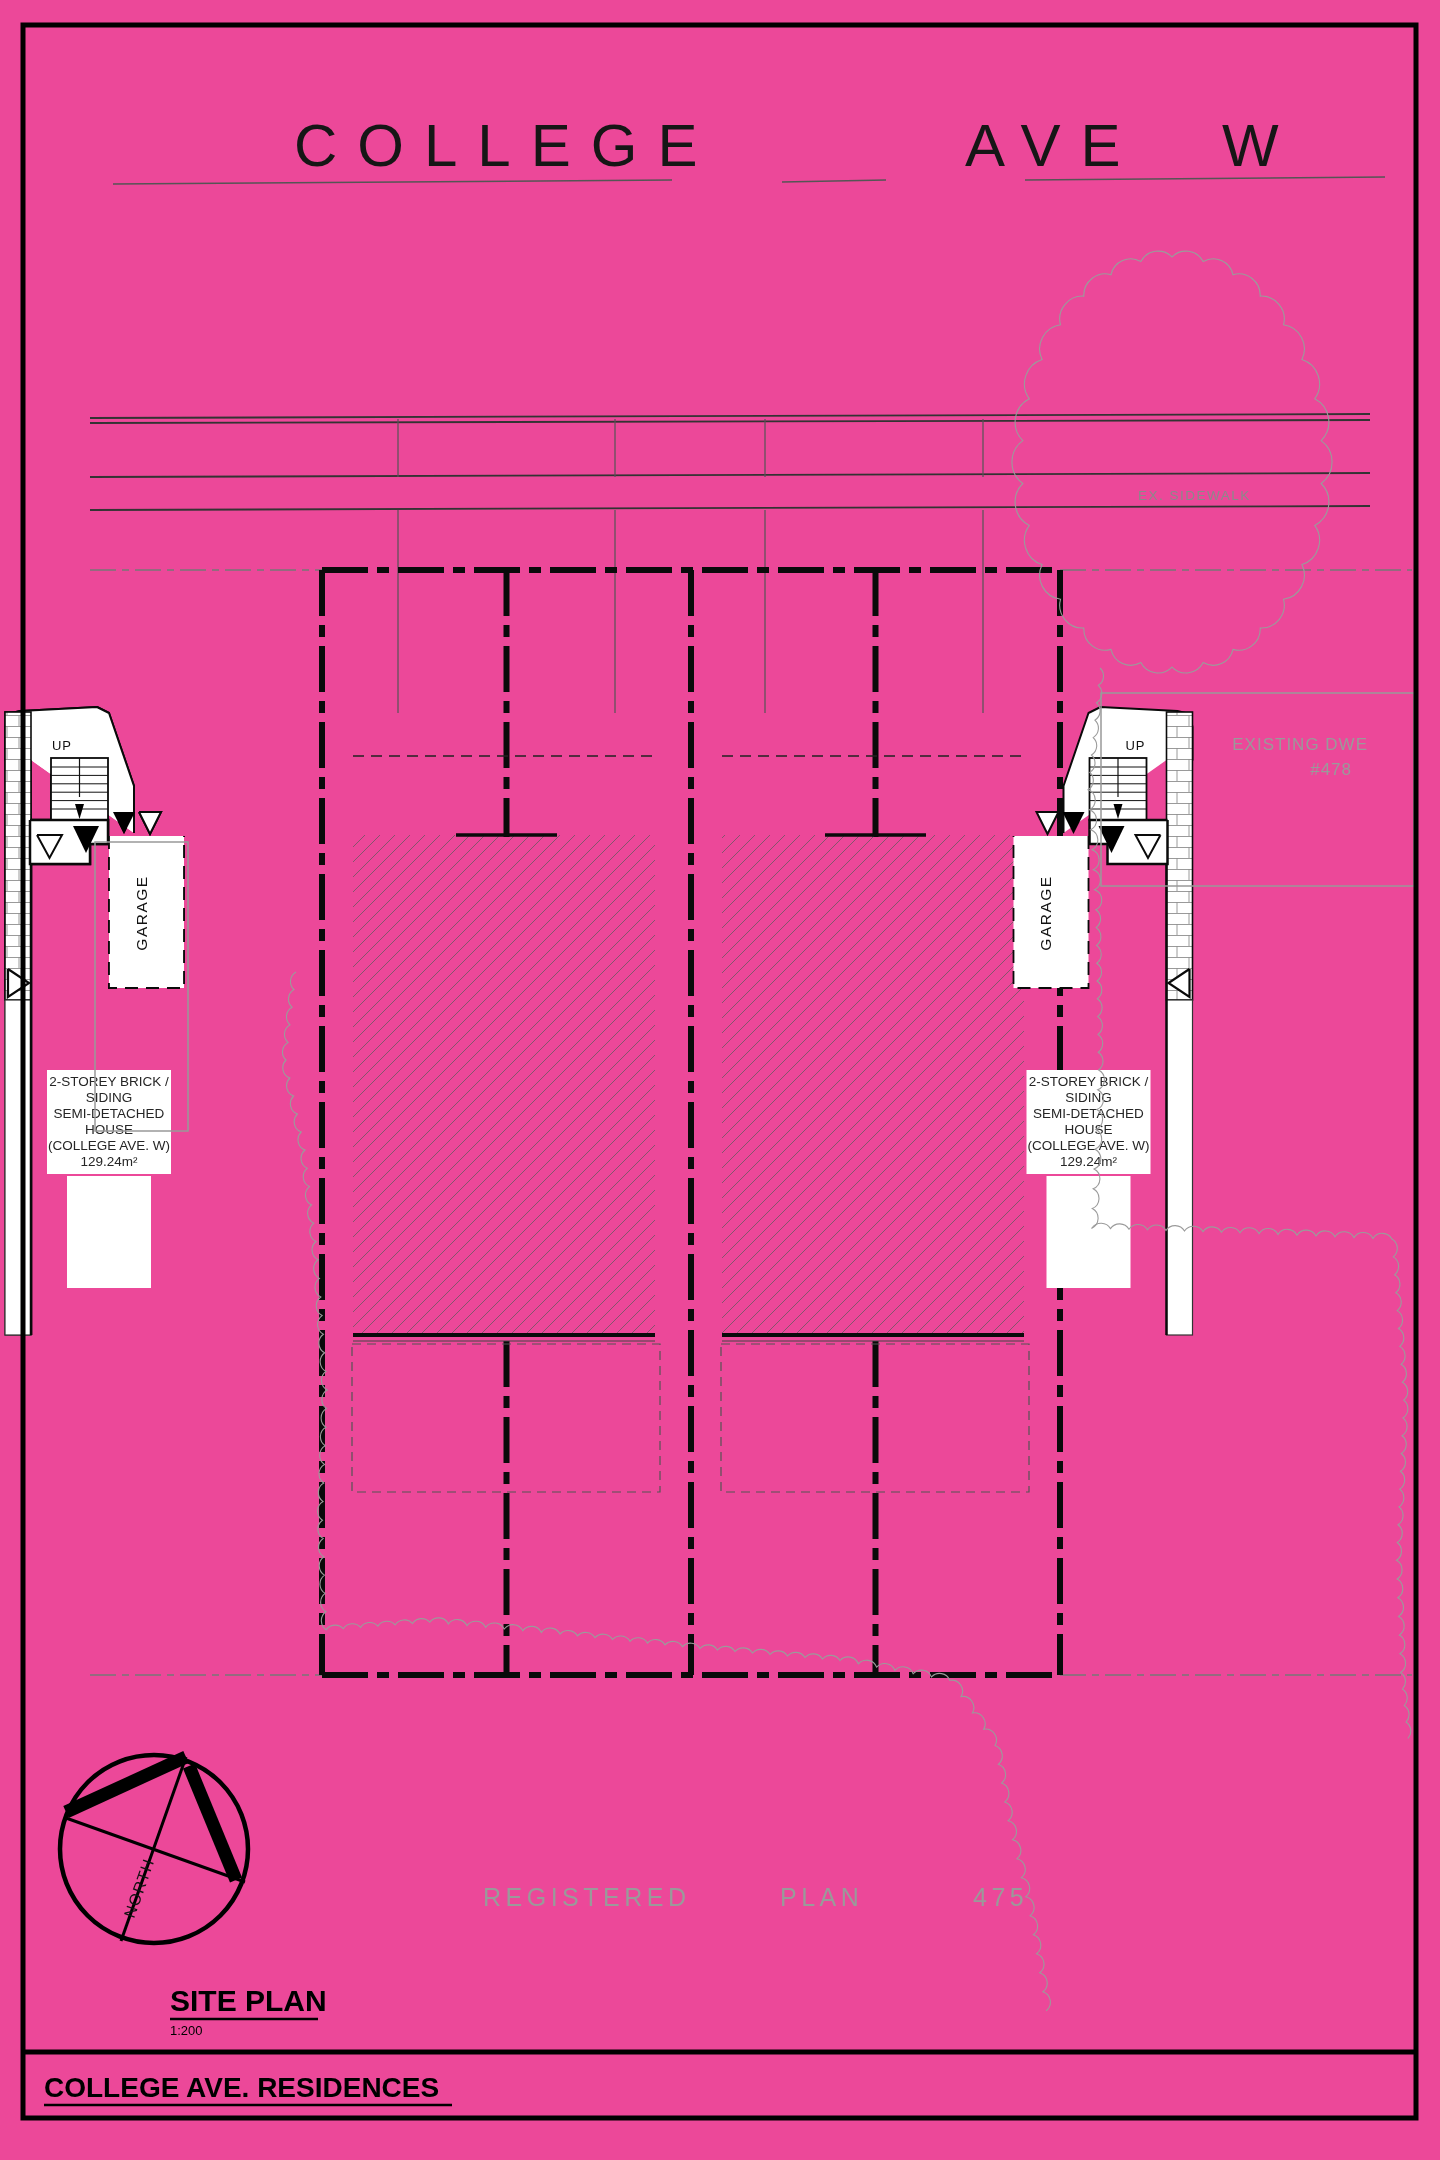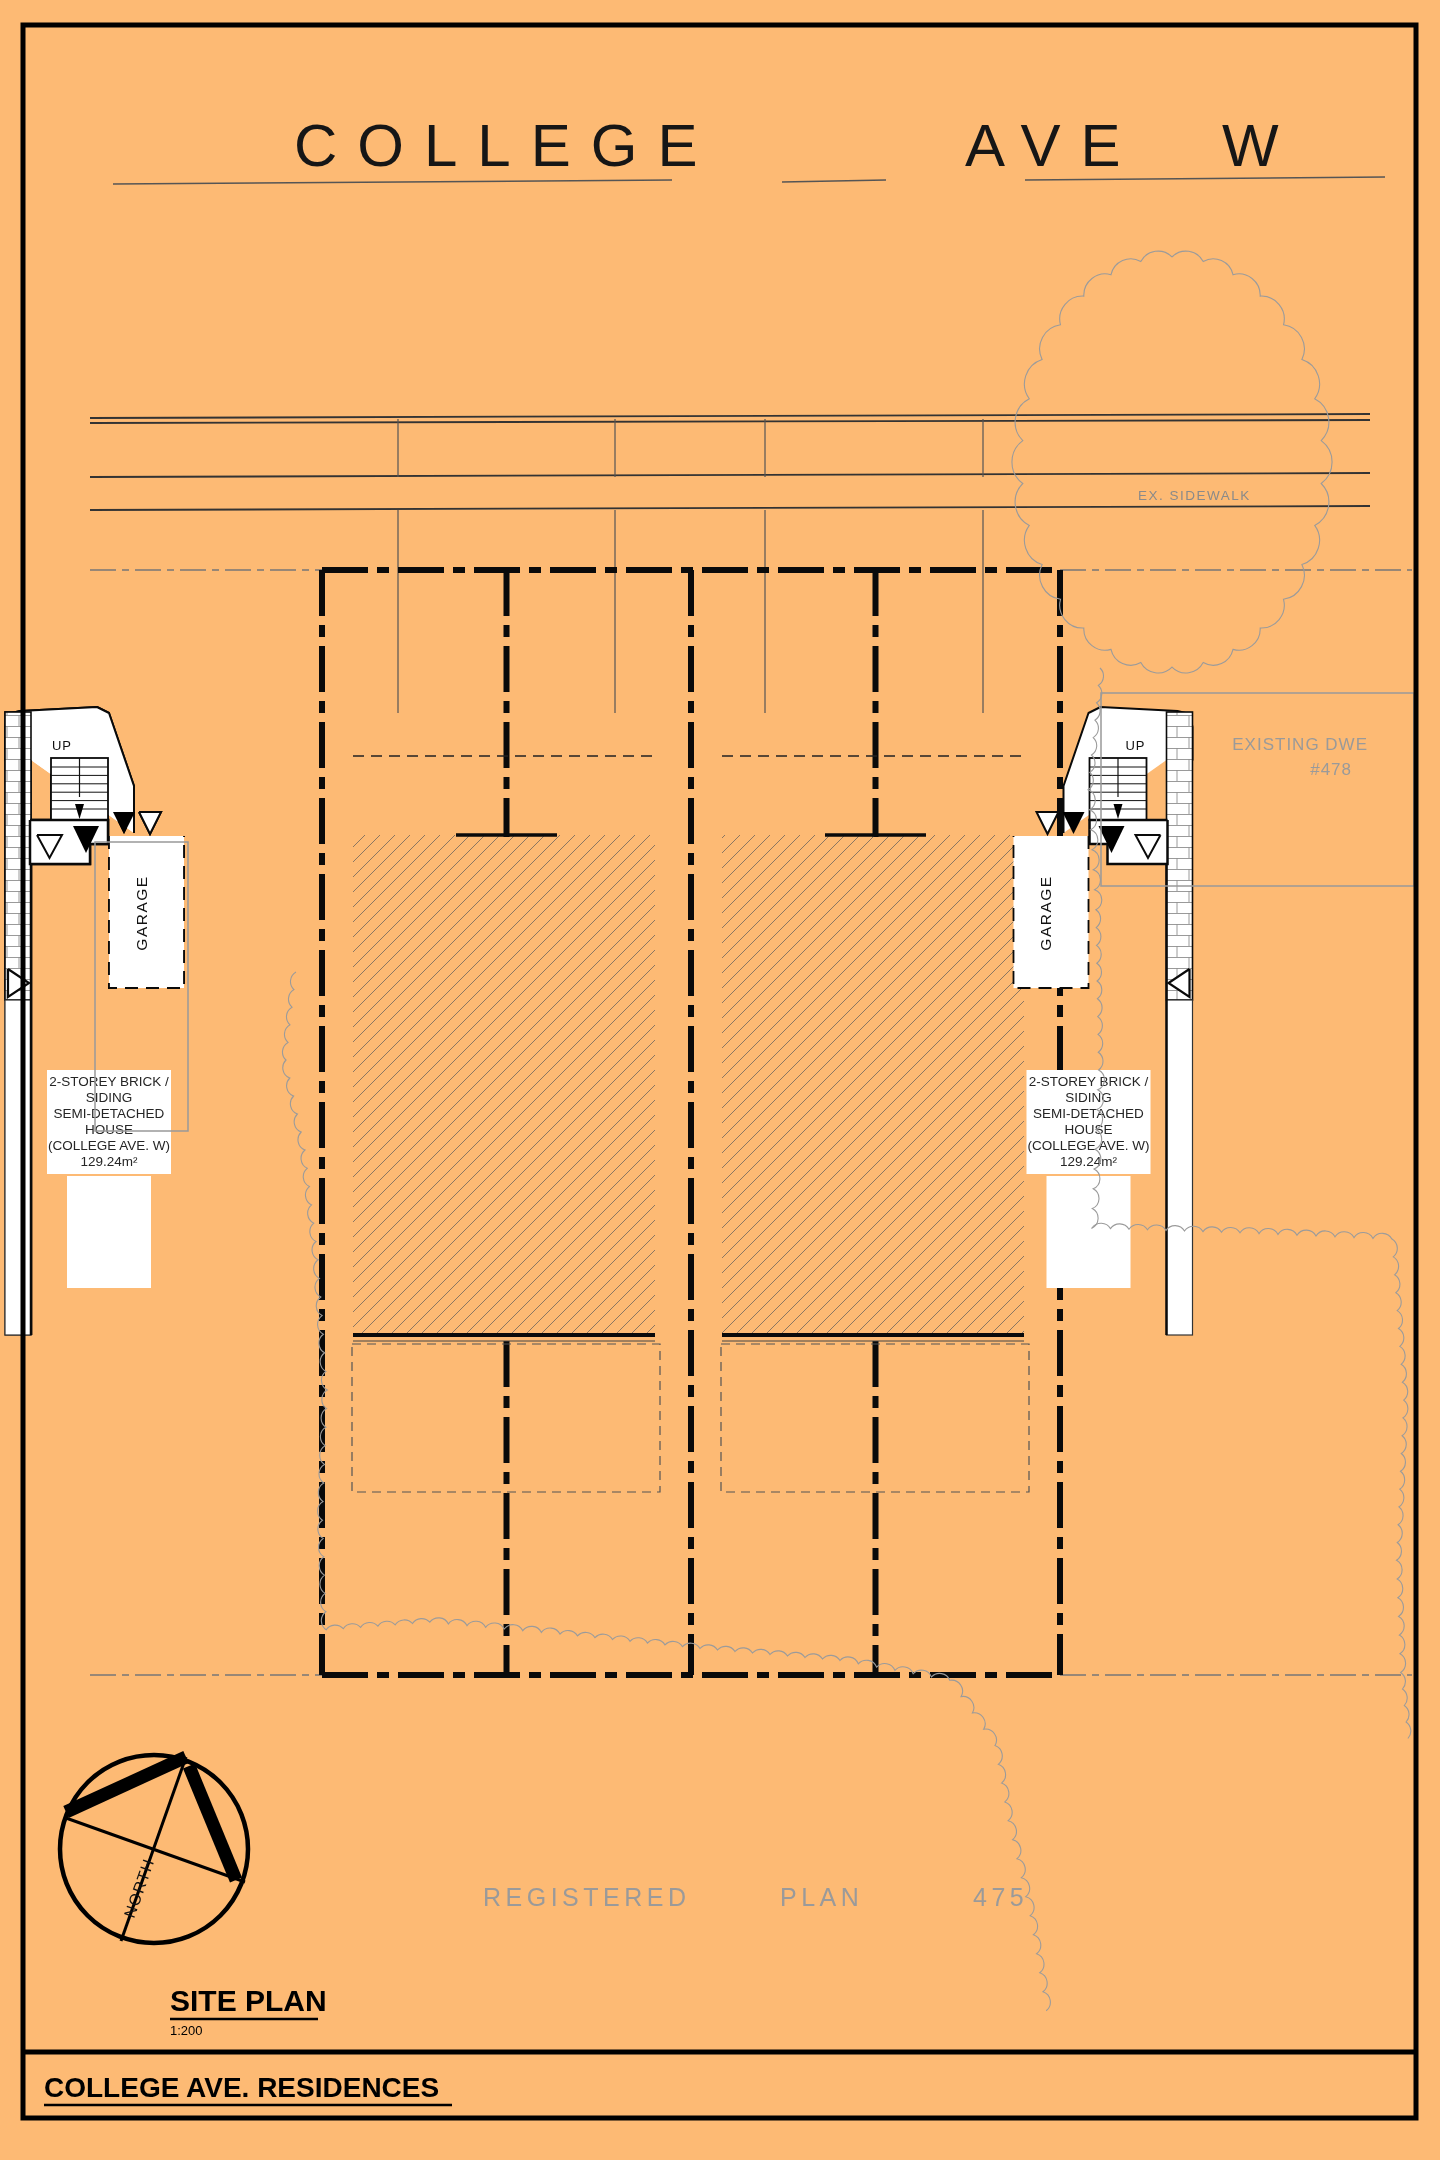--- a/index.html
+++ b/index.html
@@ -1,16 +1,16 @@
 <!DOCTYPE html>
 <html><head>
 <meta charset="utf-8">
 <style>
   html,body{margin:0;padding:0;background:#fff;}
-  #sheet{width:1440px;height:2160px;position:relative;background:#fdba74;}
+  #sheet{width:1440px;height:2160px;position:relative;background:#ec4899;}
   svg{display:block;}
   text{font-family:"Liberation Sans","DejaVu Sans",sans-serif;}
   .t-street{font-size:60px;letter-spacing:20px;fill:#161616;}
   .t-up{font-size:13px;letter-spacing:1px;fill:#111;}
   .t-garage{font-size:15.5px;letter-spacing:1.5px;fill:#111;}
   .t-desc{font-size:13.5px;fill:#262626;}
   .t-sidewalk{font-size:13.5px;letter-spacing:1.5px;fill:#8a8a8a;}
   .t-existing{font-size:17px;letter-spacing:1px;fill:#9a9a9a;}
   .t-registered{font-size:25px;letter-spacing:4.5px;fill:#9a9a9a;}
   .t-north{font-size:16px;letter-spacing:1px;fill:#111;}

